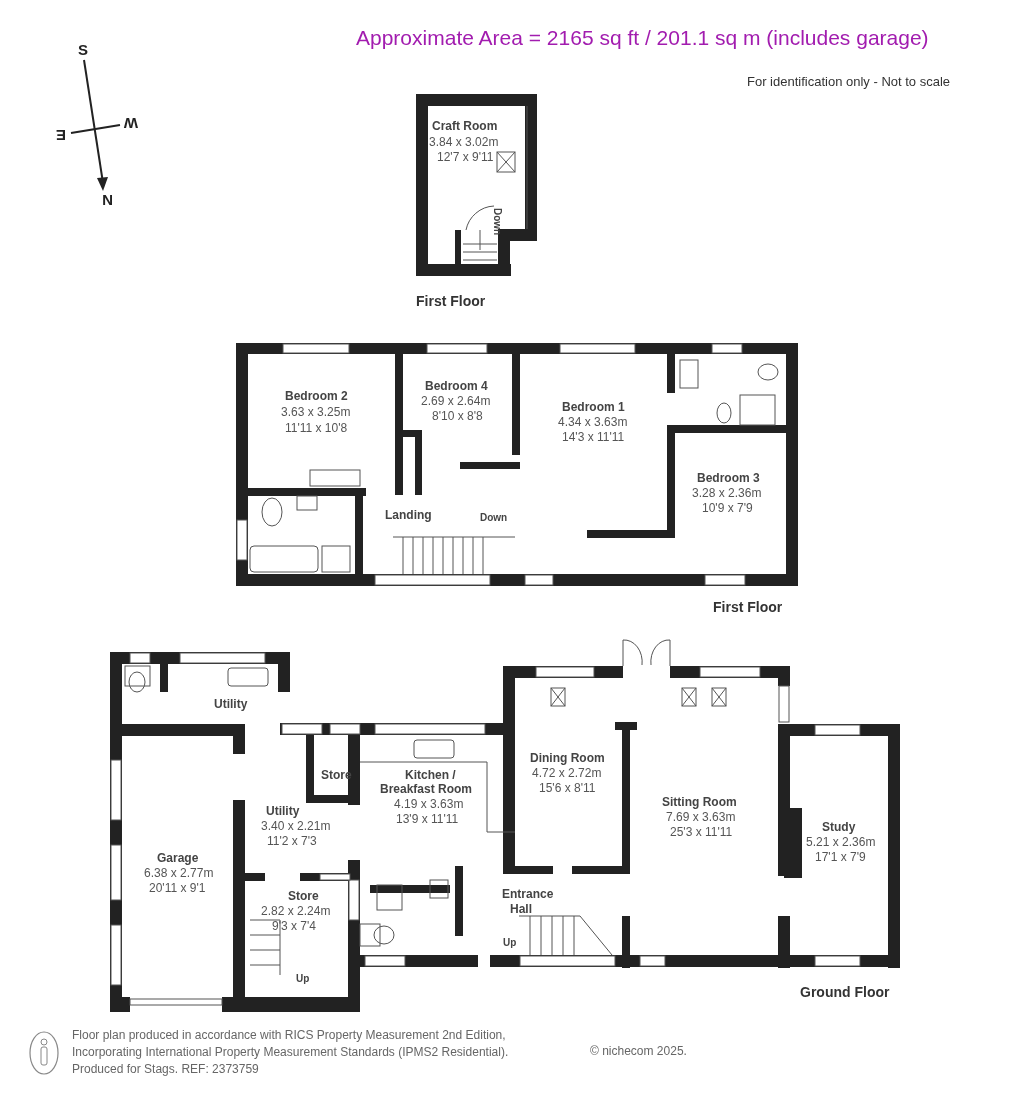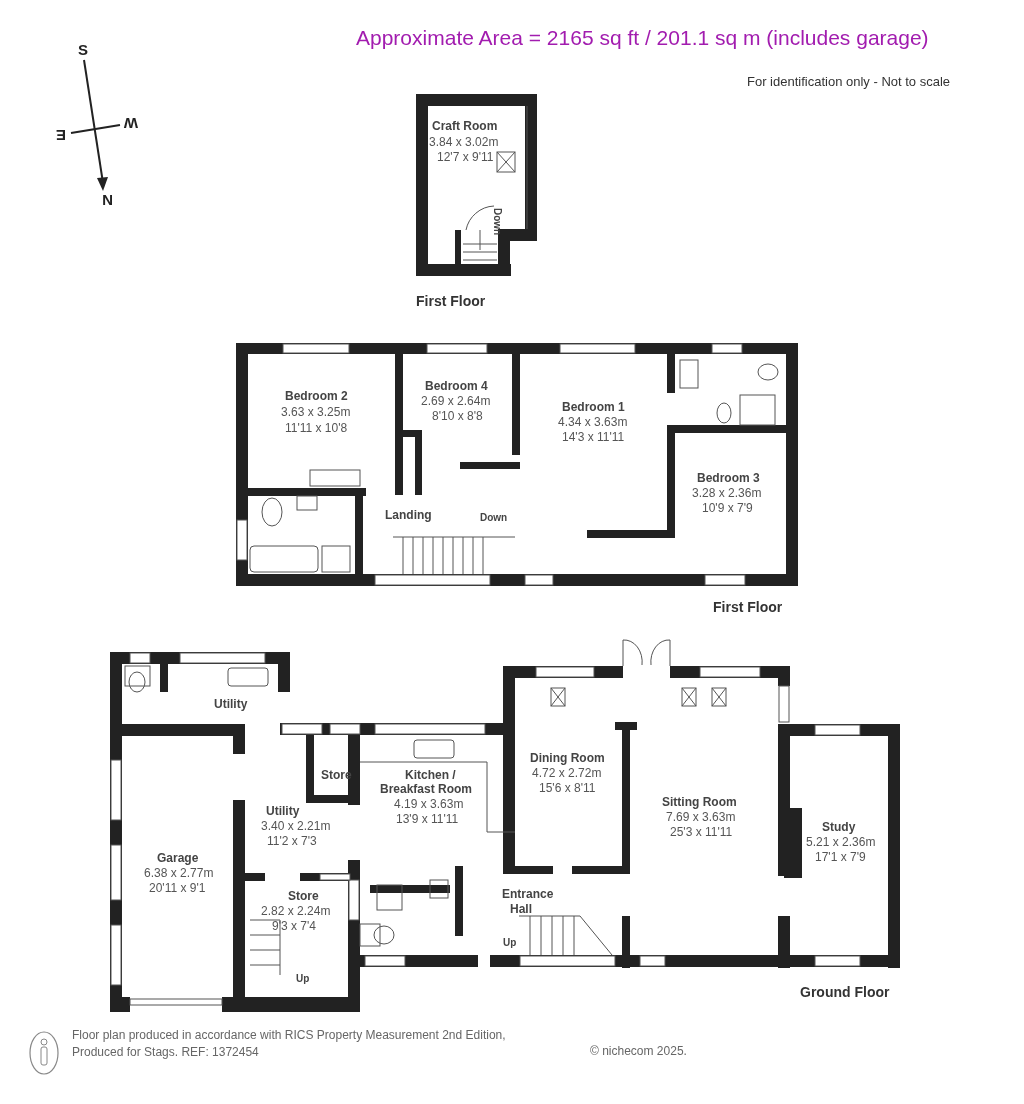--- a/index.html
+++ b/index.html
@@ -261,15 +261,16 @@
   <text class="flabel" x="800" y="997">Ground Floor</text>
 </svg>
 
 <svg class="footer-icon" viewBox="0 0 32 46">
   <ellipse cx="16" cy="23" rx="14" ry="21" fill="none" stroke="#888" stroke-width="1.2"></ellipse>
   <circle cx="16" cy="12" r="3" fill="none" stroke="#888"></circle>
   <rect x="13" y="17" width="6" height="18" rx="2" fill="none" stroke="#888"></rect>
 </svg>
 <div class="footer">
   <div>Floor plan produced in accordance with RICS Property Measurement 2nd Edition,</div>
-  <div>Produced for Stags.   REF: 1372454</div>
+  <div>Incorporating International Property Measurement Standards (IPMS2 Residential).</div>
+  <div>Produced for Stags.   REF: 2373759</div>
 </div>
 <div class="copy">© nichecom 2025.</div>
 
 </body></html>

